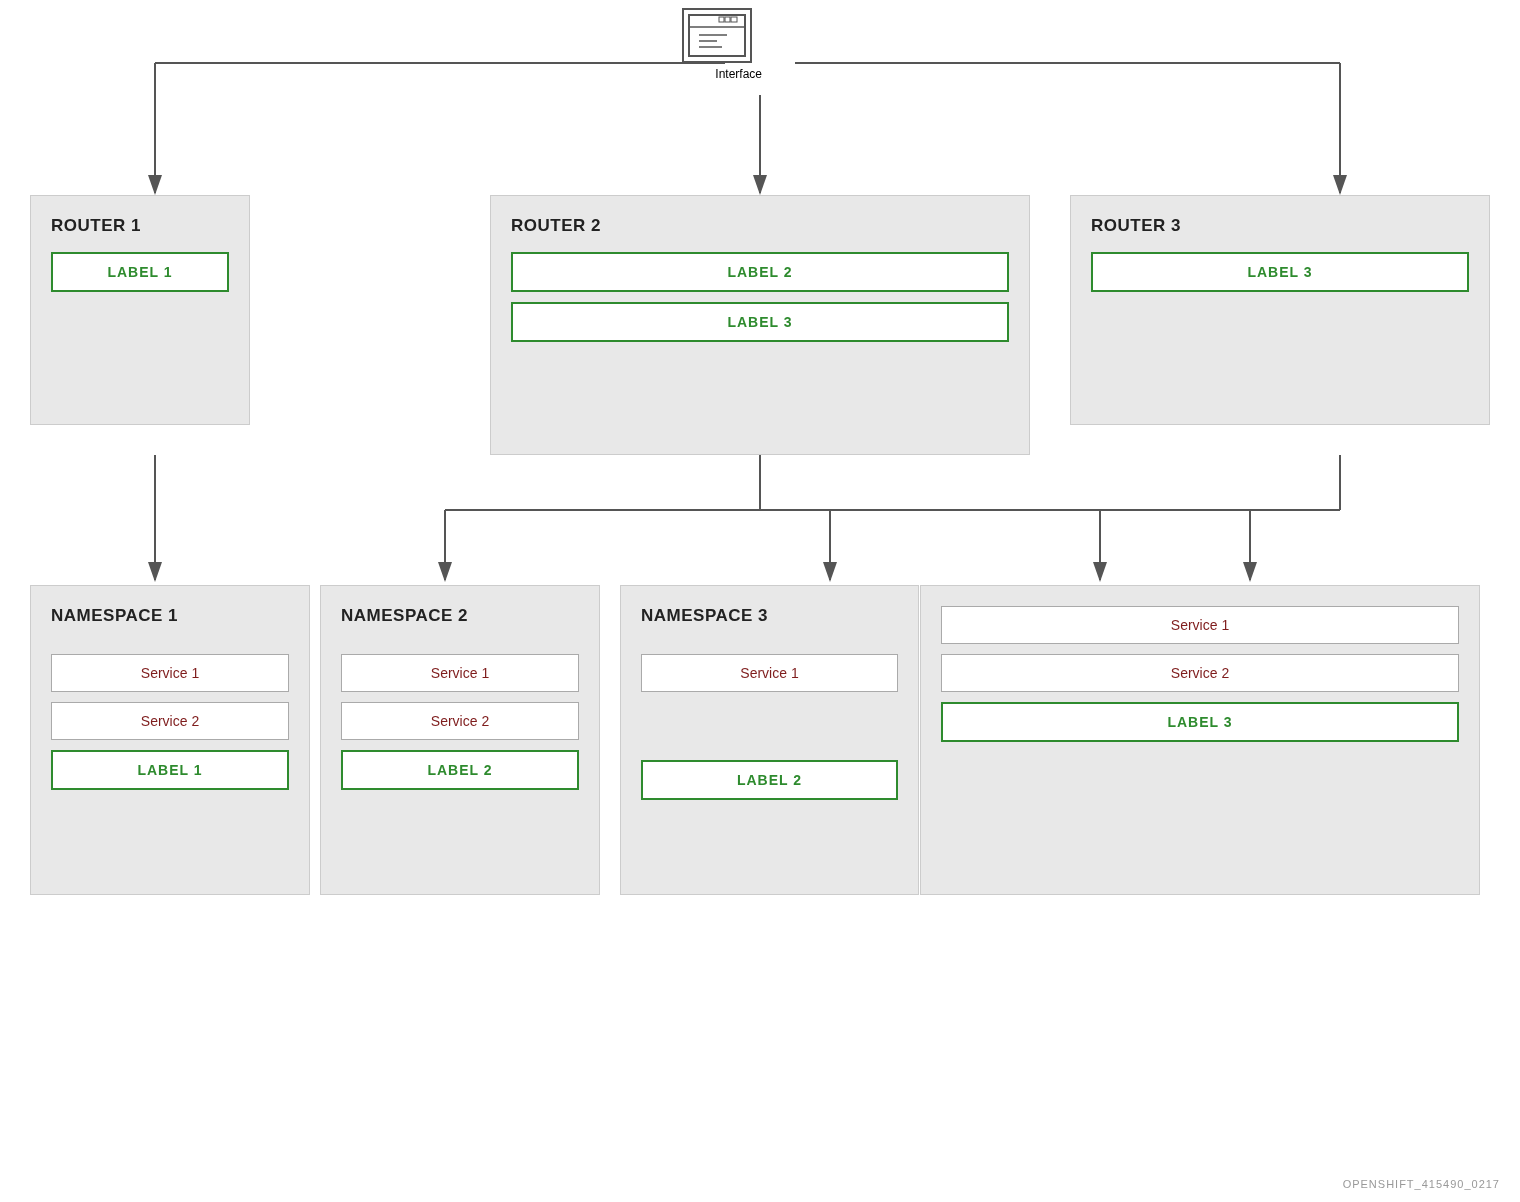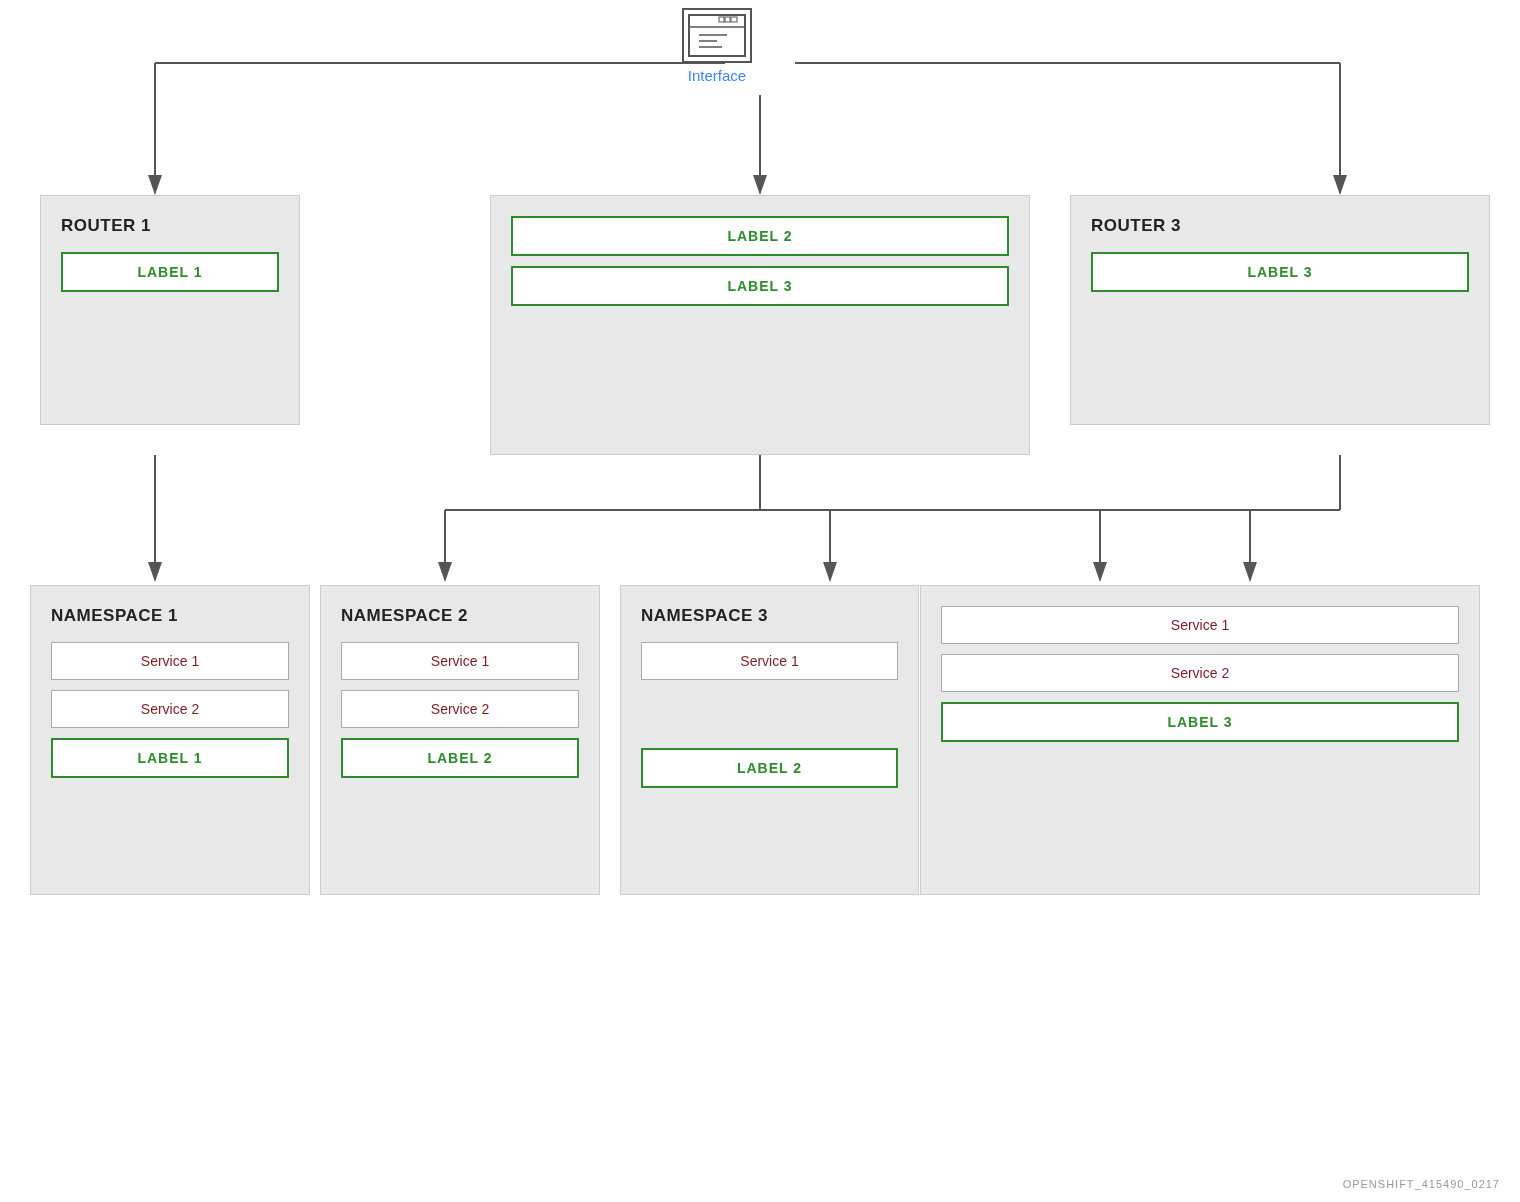--- a/index.html
+++ b/index.html
@@ -45,22 +45,23 @@
       position: absolute;
       top: 4px;
       right: 6px;
       width: 14px;
       height: 10px;
       display: flex;
       gap: 2px;
     }
 
     .interface-label {
-      font-size: 15px;
-      color: #3b82f6;
+      font-size: 12px;
+      color: #000000;
+      text-align: right;
     }
 
     
     .router-box {
       position: absolute;
       background: #e8e8e8;
       border: 1px solid #ccc;
       padding: 20px;
     }
 
@@ -90,21 +91,21 @@
       background: #e8e8e8;
       border: 1px solid #ccc;
       padding: 20px;
     }
 
     .namespace-title {
       font-size: 17px;
       font-weight: 900;
       color: #222;
       letter-spacing: 0.5px;
-      margin-bottom: 16px;
+      margin-bottom: 28px;
     }
 
     .service-tag {
       border: 1px solid #aaa;
       background: #fff;
       color: #7f1d1d;
       font-size: 14px;
       text-align: center;
       padding: 10px 16px;
       margin-bottom: 10px;
@@ -177,26 +178,27 @@
         <rect x="38" y="4" width="5" height="5" fill="none" stroke="#555" stroke-width="1"></rect>
         <rect x="32" y="4" width="5" height="5" fill="none" stroke="#555" stroke-width="1"></rect>
         <line x1="12" y1="22" x2="40" y2="22" stroke="#555" stroke-width="1.5"></line>
         <line x1="12" y1="28" x2="30" y2="28" stroke="#555" stroke-width="1.5"></line>
         <line x1="12" y1="34" x2="35" y2="34" stroke="#555" stroke-width="1.5"></line>
       </svg>
     </div>
     <div class="interface-label">Interface</div>
   </div>
 
-  <div class="router-box" style="left:40px; top:195px; width:260px; min-height:230px;">
+  <div class="router-box" style="left:30px; top:195px; width:220px; min-height:230px;">
     <div class="router-title">ROUTER 1</div>
     <div class="label-tag">LABEL 1</div>
   </div>
 
   <div class="router-box" style="left:490px; top:195px; width:540px; min-height:260px;">
+    <div class="router-title">ROUTER 2</div>
     <div class="label-tag">LABEL 2</div>
     <div class="label-tag">LABEL 3</div>
   </div>
 
   <div class="router-box" style="left:1070px; top:195px; width:420px; min-height:230px;">
     <div class="router-title">ROUTER 3</div>
     <div class="label-tag">LABEL 3</div>
   </div>
 
   <div class="namespace-box" style="left:30px; top:585px; width:280px; min-height:310px;">

